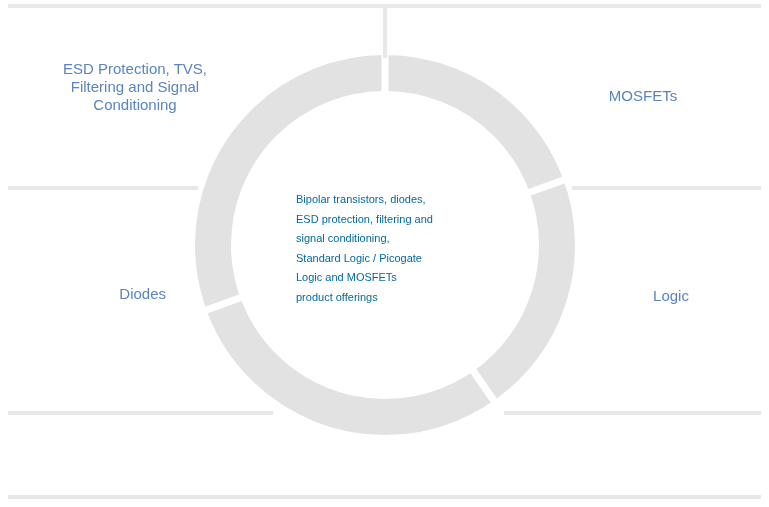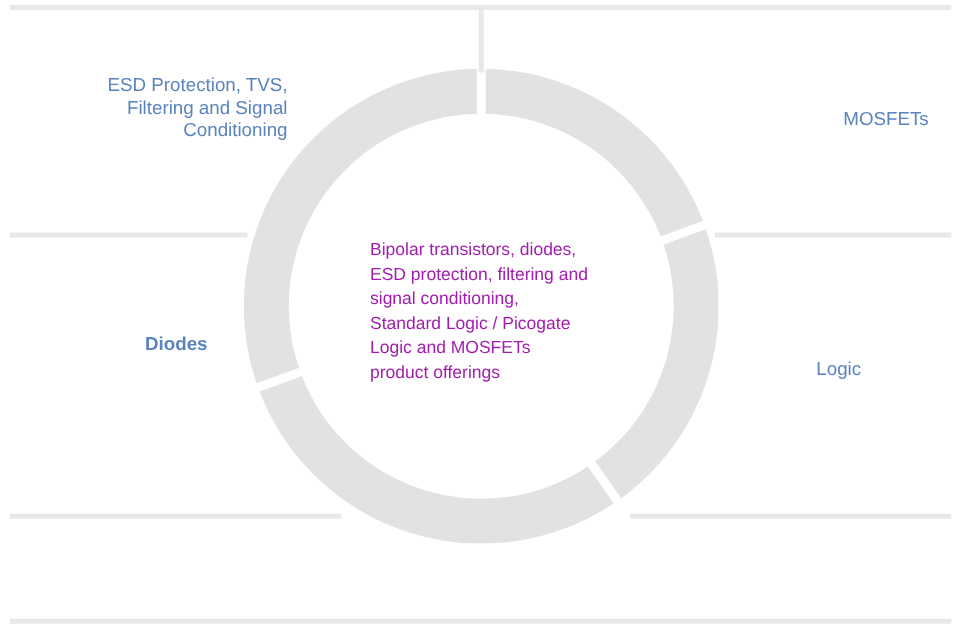--- a/index.html
+++ b/index.html
@@ -55,56 +55,55 @@
     color: #5b84bf;
     font-size: 15px;
     line-height: 18px;
     white-space: pre-line;
   }
 
   #label-esd {
     left: 40px;
     top: 60px;
     width: 190px;
-    text-align: right;
+    text-align: center;
   }
   #label-mosfets {
     left: 543px;
     top: 87px;
     width: 200px;
-    text-align: right;
+    text-align: center;
   }
   #label-diodes {
     left: 40px;
-    top: 267px;
+    top: 285px;
     width: 126px;
     text-align: right;
-    font-weight: bold;
   }
   #label-logic {
     left: 601px;
     top: 287px;
     width: 140px;
     text-align: center;
   }
   #label-bipolar {
     left: 250px;
     top: 463px;
     width: 270px;
     text-align: center;
   }
 
   
   #center-text {
     position: absolute;
     left: 296px;
     top: 190px;
     width: 190px;
-    color: #a21caf;
-    font-size: 14px;
+    color: #0369a1;
+    font-size: 11px;
     line-height: 19.5px;
     text-align: left;
     white-space: pre-line;
   }
 </style>
 </head>
 <body>
 
 <div id="canvas">
 

